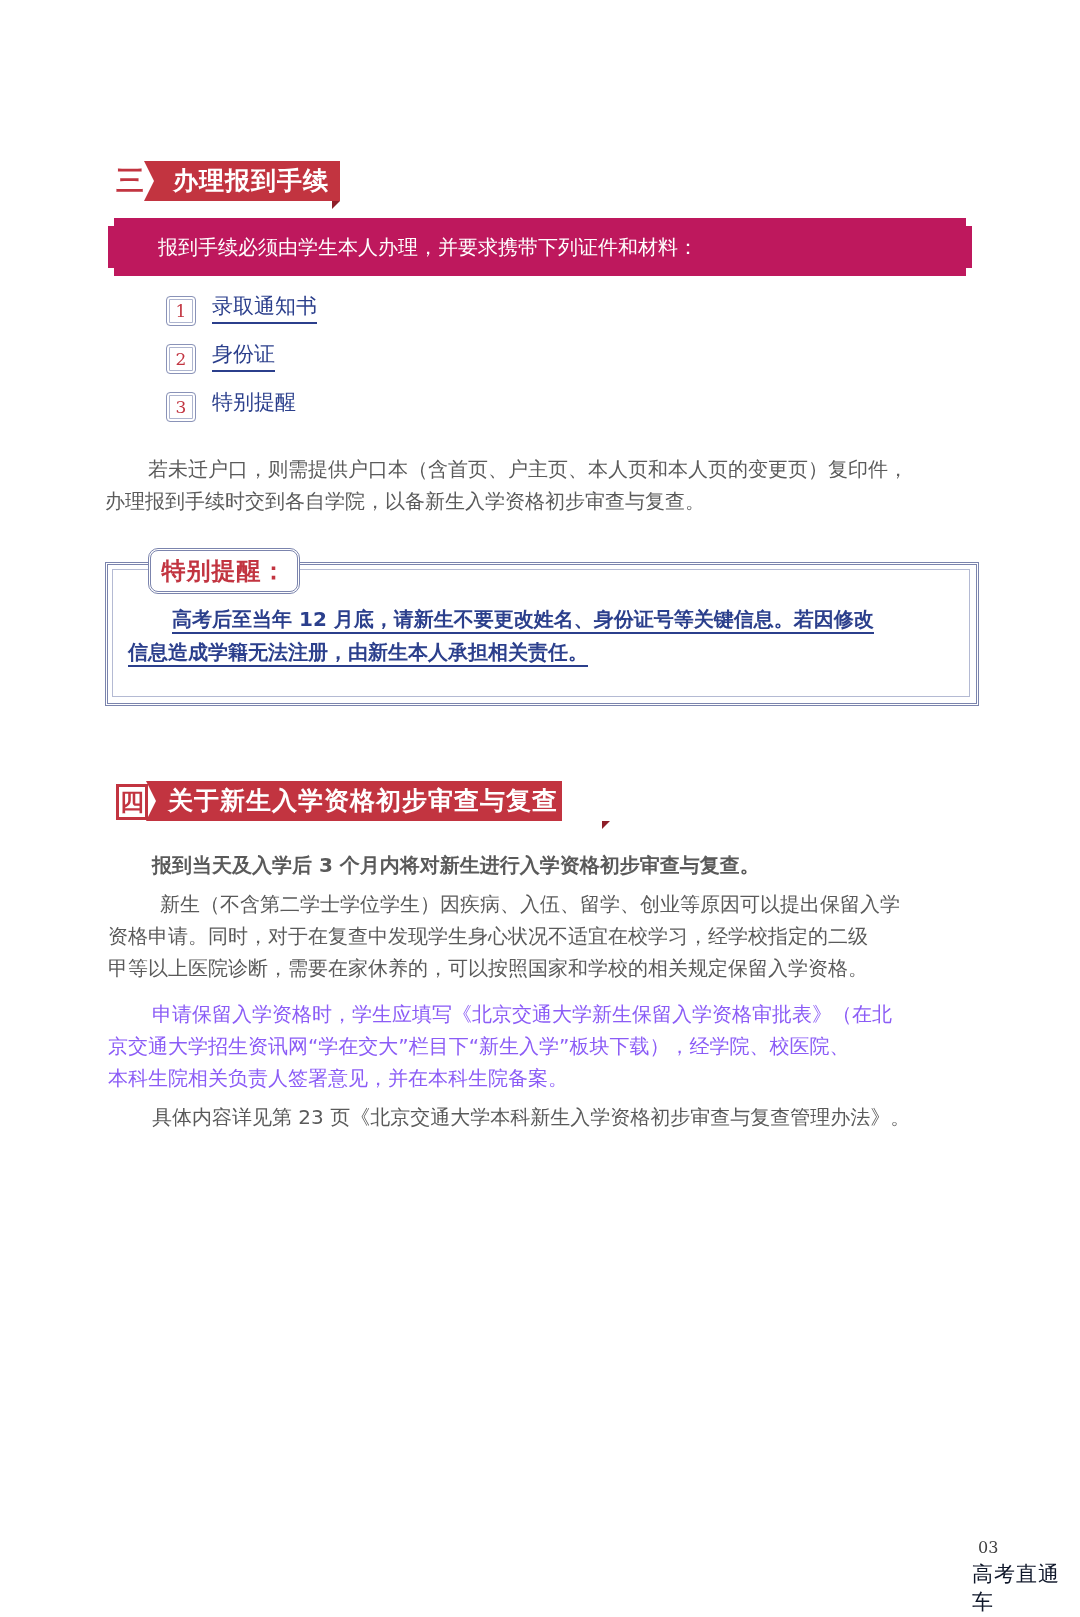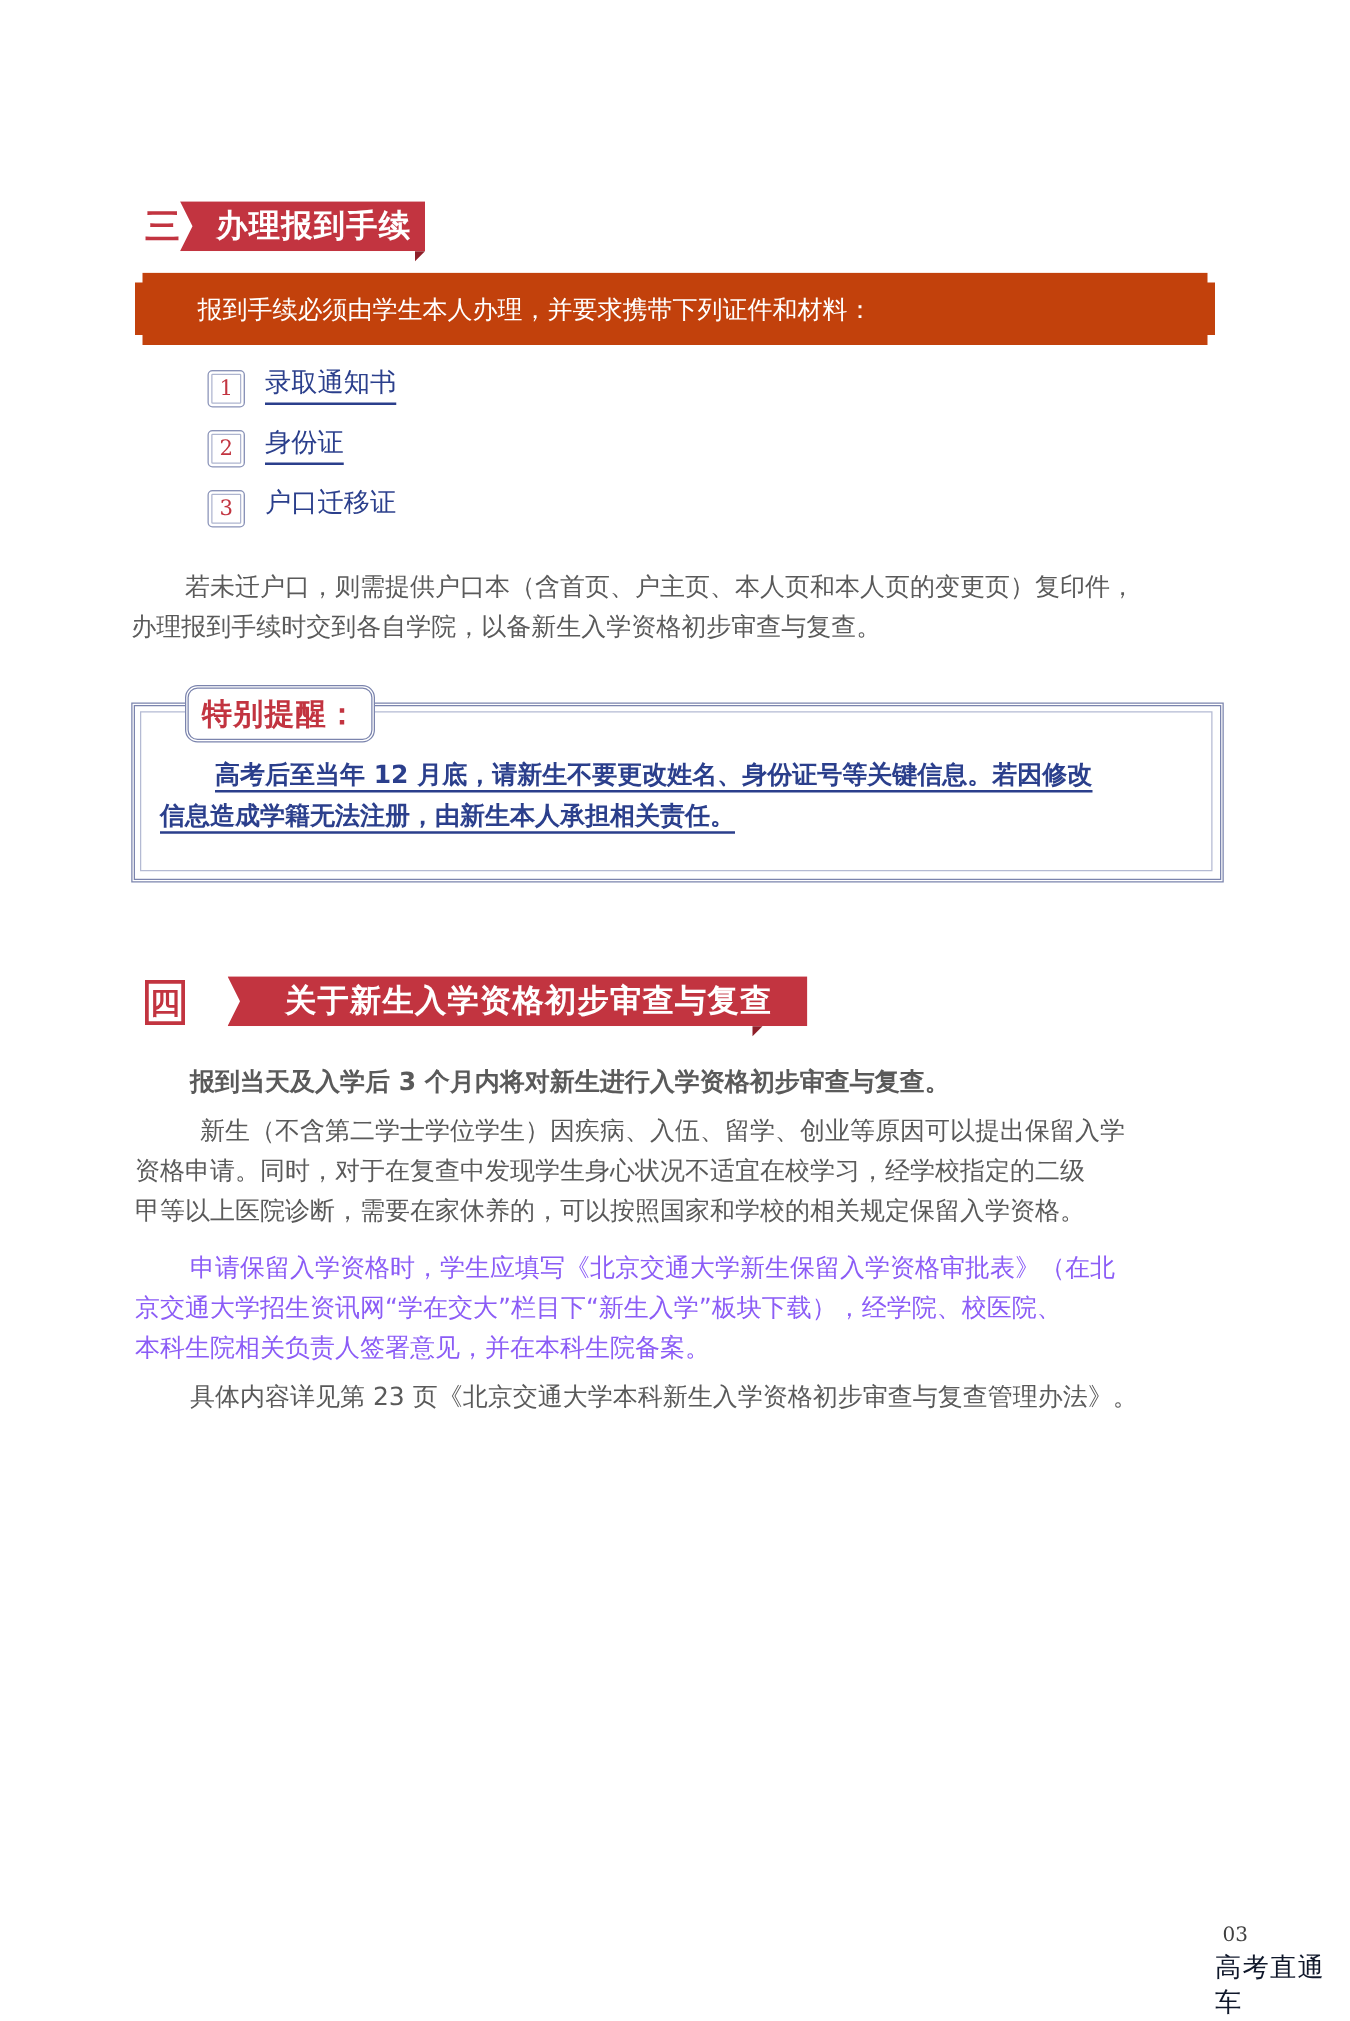--- a/index.html
+++ b/index.html
@@ -22,21 +22,21 @@
     display:block; padding-left:18px; line-height:40px; font-size:25px; font-weight:bold; color:#ffffff;
     white-space:nowrap; letter-spacing:1px;text-align:center;
   }
   .banner .fold {
     position:absolute; width:0; height:0;
     border-left:8px solid #8e1f29; border-bottom:8px solid transparent;
   }
 
   
   .bluebar {
-    position:absolute; left:108px; top:218px; width:864px; height:58px; background:#c2410c;
+    position:absolute; left:108px; top:218px; width:864px; height:58px; background:#be185d;
     clip-path:polygon(0 8px, 6px 8px, 6px 0, calc(100% - 6px) 0, calc(100% - 6px) 8px, 100% 8px, 100% calc(100% - 8px), calc(100% - 6px) calc(100% - 8px), calc(100% - 6px) 100%, 6px 100%, 6px calc(100% - 8px), 0 calc(100% - 8px));
   }
   .bluebar span {
     position:absolute; left:50px; top:0; line-height:58px; font-size:20px; color:#ffffff; white-space:nowrap;
   }
 
   
   .item { position:absolute; left:166px; height:32px; }
   .item .badge {
     position:absolute; left:0; top:0; width:28px; height:28px;
@@ -100,37 +100,37 @@
 <div class="item" style="top:296px;">
   <div class="badge">1</div>
   <div class="label">录取通知书</div>
 </div>
 <div class="item" style="top:344px;">
   <div class="badge">2</div>
   <div class="label">身份证</div>
 </div>
 <div class="item" style="top:392px;">
   <div class="badge">3</div>
-  <div class="label" style="border-bottom:none;">户口迁移证</div>
+  <div class="label" style="border-bottom:none;">特别提醒</div>
 </div>
 
 <div class="para" style="left:148px; top:453px;">若未迁户口，则需提供户口本（含首页、户主页、本人页和本人页的变更页）复印件，</div>
 <div class="para" style="left:105px; top:485px;">办理报到手续时交到各自学院，以备新生入学资格初步审查与复查。</div>
 
 <div class="remind-frame"></div>
 <div class="remind-frame-inner"></div>
 <div class="remind-tab">
   <span>特别提醒：</span>
 </div>
 <div class="remind-text" style="left:172px; top:606px;">高考后至当年 12 月底，请新生不要更改姓名、身份证号等关键信息。若因修改</div>
 <div class="remind-text" style="left:128px; top:639px;">信息造成学籍无法注册，由新生本人承担相关责任。</div>
 
 <div class="banner" style="left:116px; top:781px; width:490px;">
   <span class="num" style="border:3px solid #c23440; height:30px; line-height:30px; top:3px; padding:0 1px; font-size:24px;">四</span>
-  <div class="ribbon" style="left:30px; width:464px;margin-left:36px;">
+  <div class="ribbon" style="left:30px; width:416px;">
     <span>关于新生入学资格初步审查与复查</span>
   </div>
   <div class="fold" style="left:486px; top:40px;"></div>
 </div>
 
 <div class="para" style="left:152px; top:849px;font-weight:bold;">报到当天及入学后 3 个月内将对新生进行入学资格初步审查与复查。</div>
 
 <div class="para" style="left:160px; top:888px;">新生（不含第二学士学位学生）因疾病、入伍、留学、创业等原因可以提出保留入学</div>
 <div class="para" style="left:108px; top:920px;">资格申请。同时，对于在复查中发现学生身心状况不适宜在校学习，经学校指定的二级</div>
 <div class="para" style="left:108px; top:952px;">甲等以上医院诊断，需要在家休养的，可以按照国家和学校的相关规定保留入学资格。</div>

